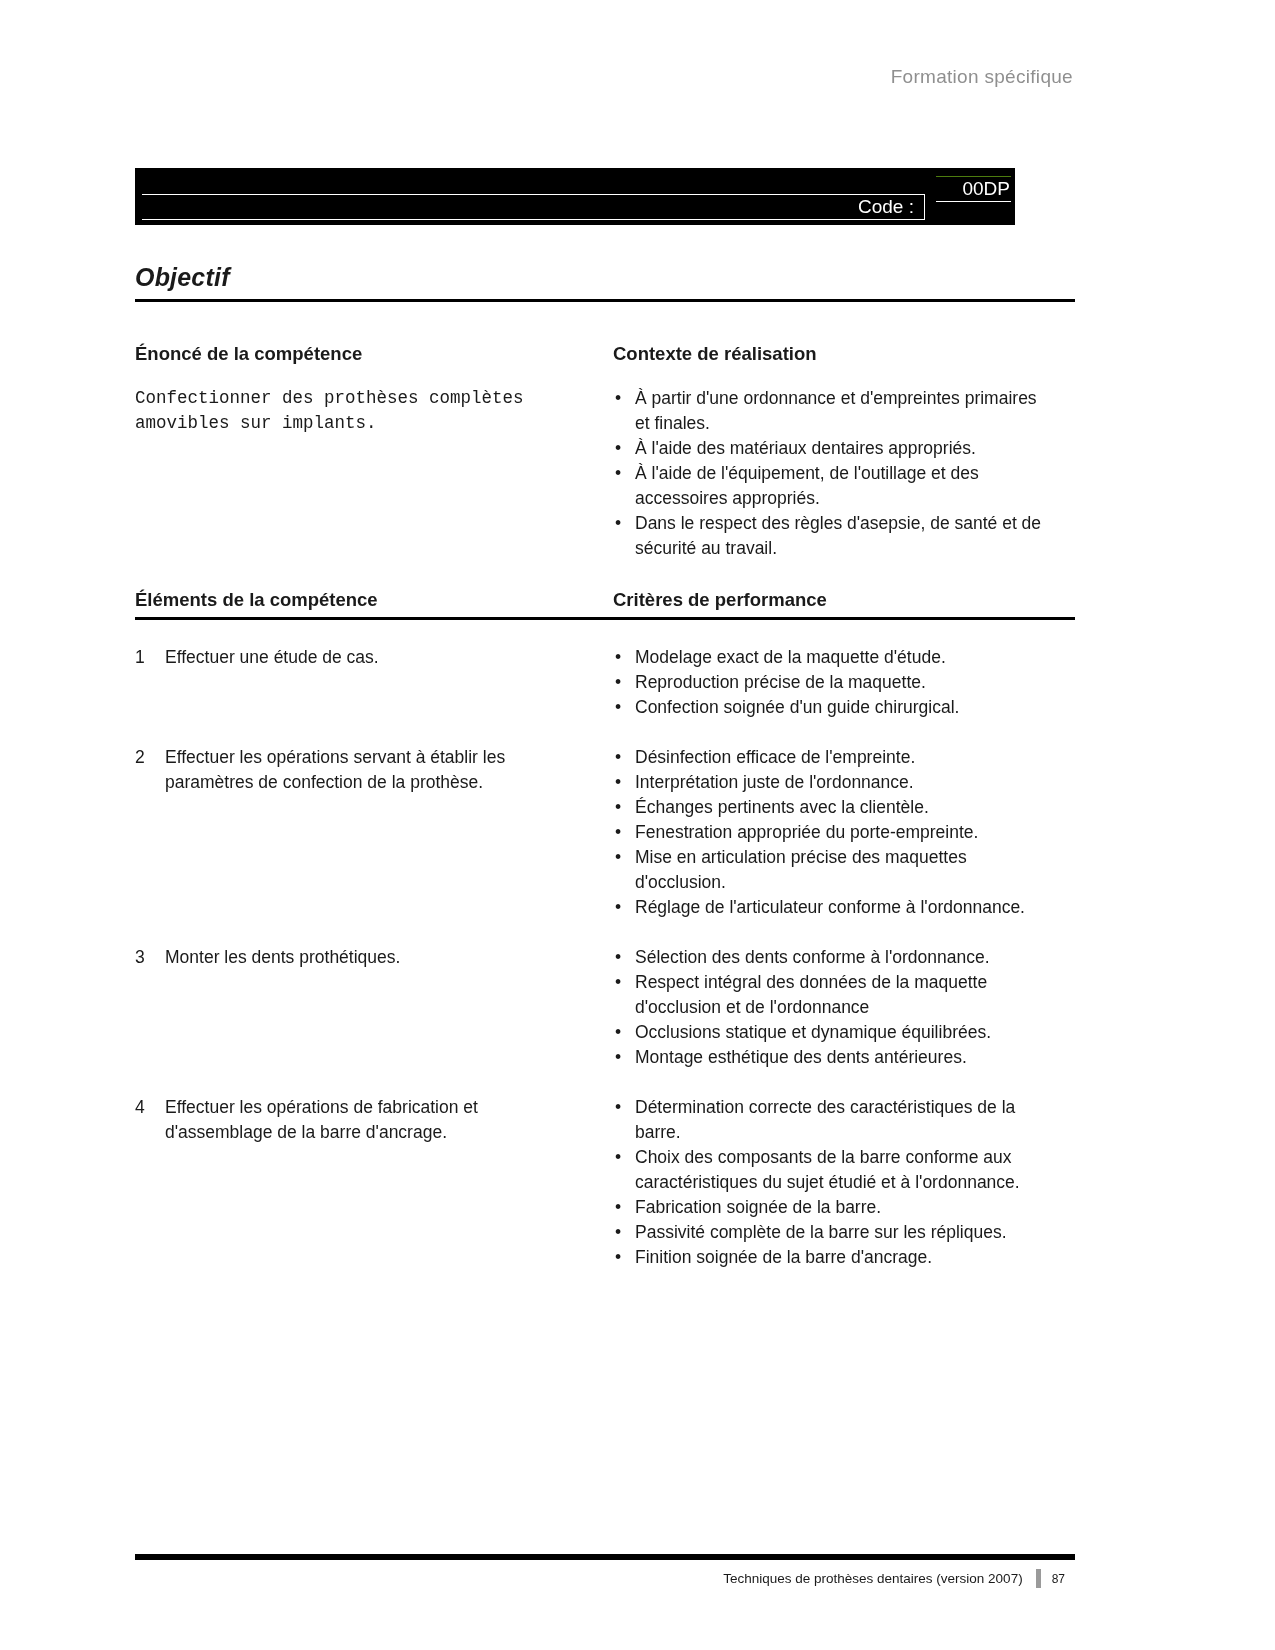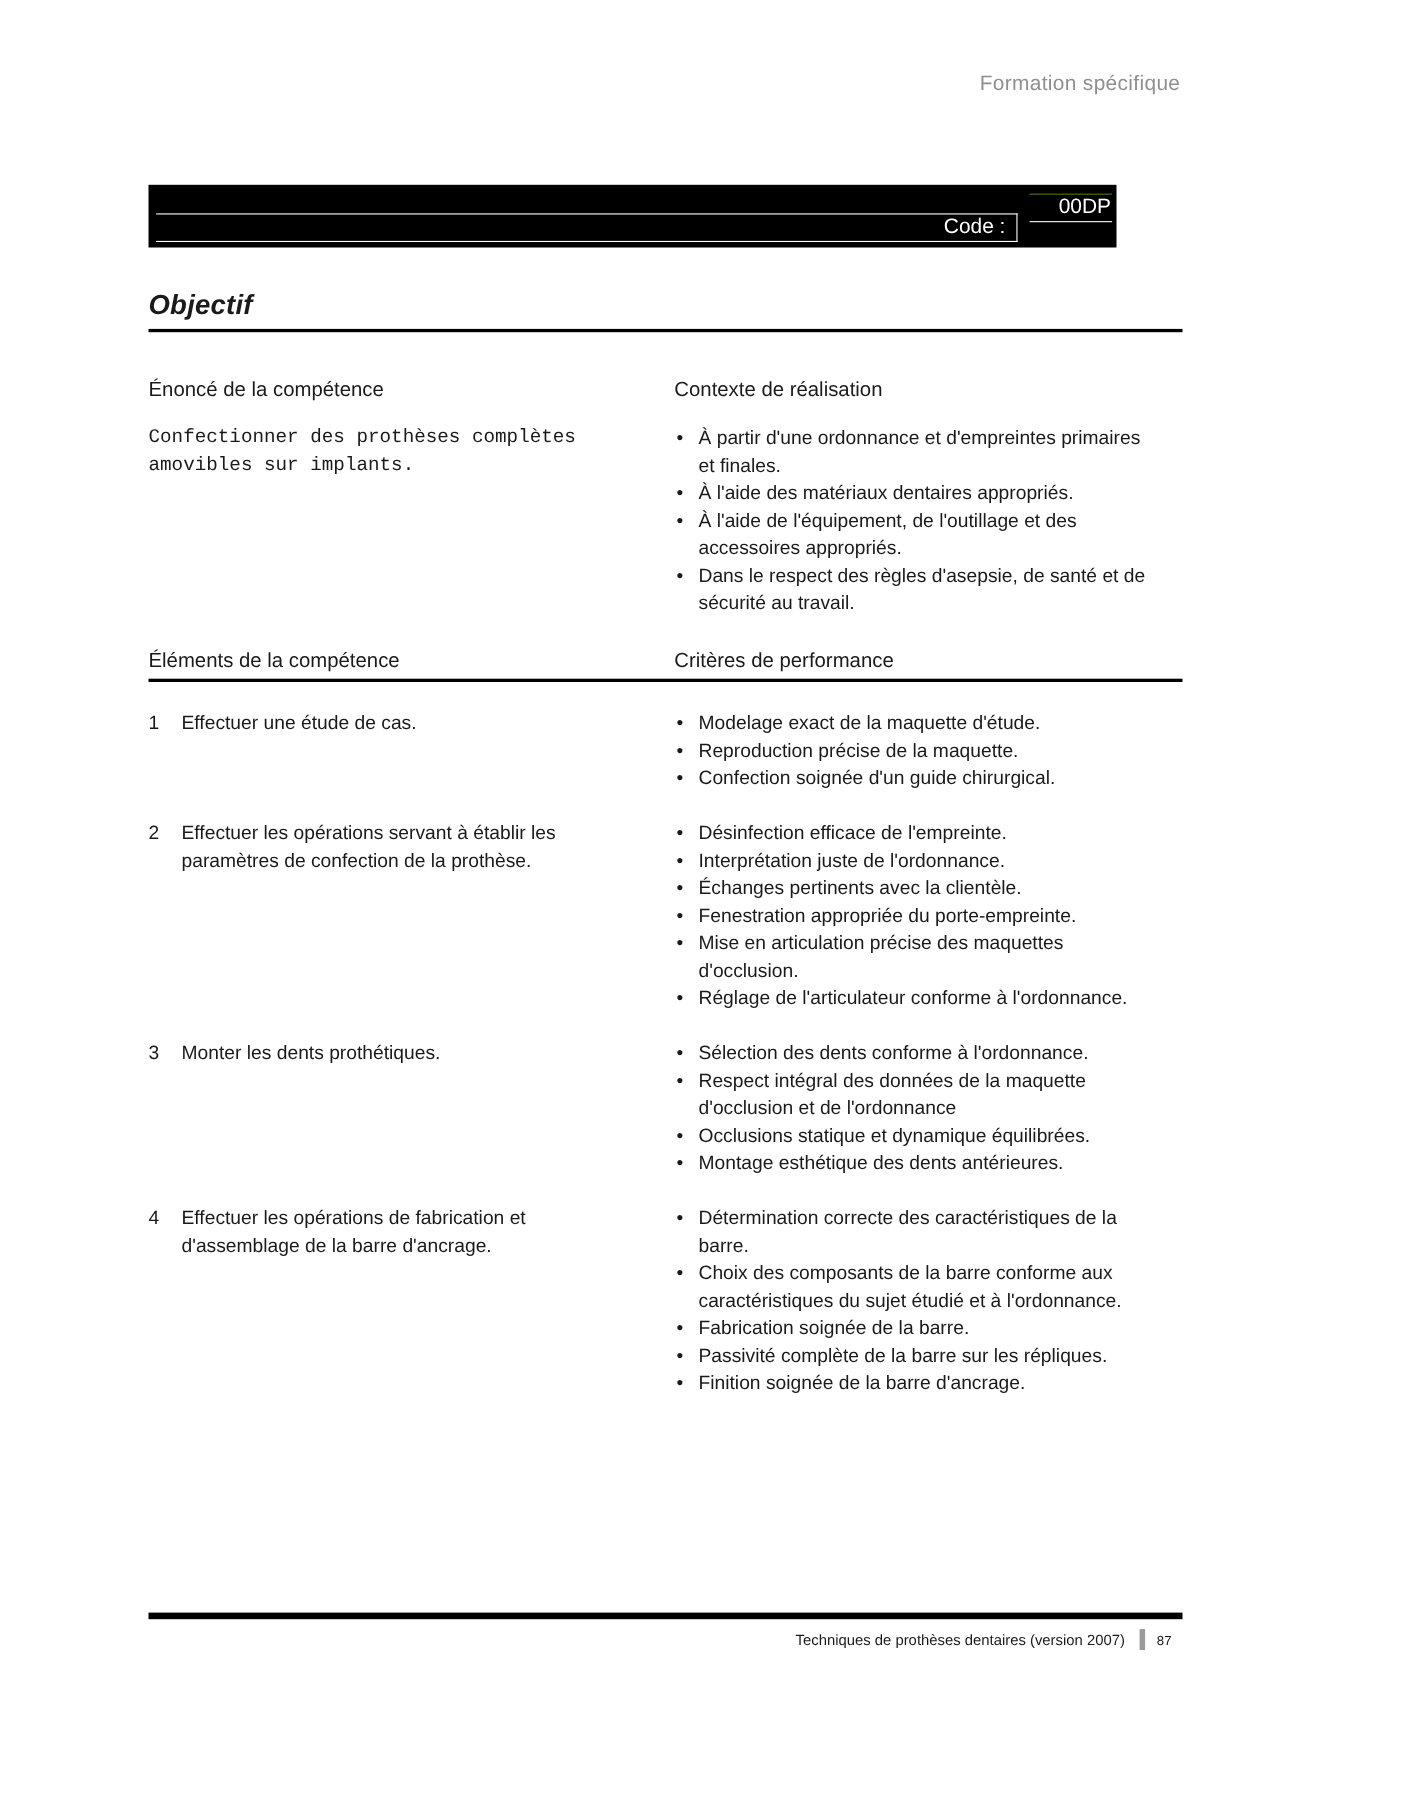--- a/index.html
+++ b/index.html
@@ -20,40 +20,40 @@
   .code-value-box span { color:#fff; font-size:19px; }
 
   .flow { position:absolute; top:263px; left:0; width:940px; }
 
   .twocol { display:grid; grid-template-columns:478px 462px; align-items:start; }
 
   .col-title { font-size:25px; font-weight:bold; font-style:italic; letter-spacing:0.2px; }
   .cols-header { margin-bottom:7px; }
   .rule { border:none; border-top:3px solid #000; margin:0; }
 
-  .subhead { font-size:18.5px; font-weight:normal; }
+  .subhead { font-size:18.5px; font-weight:bold; }
 
   .sec1-head { margin-top:41px; margin-bottom:21px; }
   .sec1-body { margin-bottom:28px; }
 
   .plain { font-size:17.5px; line-height:25px; width:450px;font-family:Liberation Mono, monospace; }
 
   ul.bullets { list-style:none; margin:0; padding:0; width:440px; font-size:17.5px; line-height:25px; }
   ul.bullets li { position:relative; padding-left:22px; }
   ul.bullets li::before { content:"\2022"; position:absolute; left:2px; top:0; font-size:17.5px; }
 
   .sec2-head { margin-bottom:6px; }
   .rule2 { margin-bottom:0; }
 
   .row { margin-top:25px; }
   .numbered { display:flex; font-size:17.5px; line-height:25px; }
   .num { width:30px; flex:none; }
   .ntext { width:418px; }
 
-  .footer { position:absolute; left:135px; top:1466px; width:940px; }
+  .footer { position:absolute; left:135px; top:1554px; width:940px; }
   .footer-bar { height:6px; background:#000; }
   .footer-line { margin-top:9px; display:flex; justify-content:flex-end; align-items:center; padding-right:10px; }
   .footer-text { font-size:13.5px; color:#1a1a1a; }
   .footer-sep { display:inline-block; width:5px; height:19px; background:#9a9a9a; margin:0 11px 0 13px; }
   .footer-page { font-size:12px; }
 </style>
 </head>
 <body>
 
 <div class="page">

